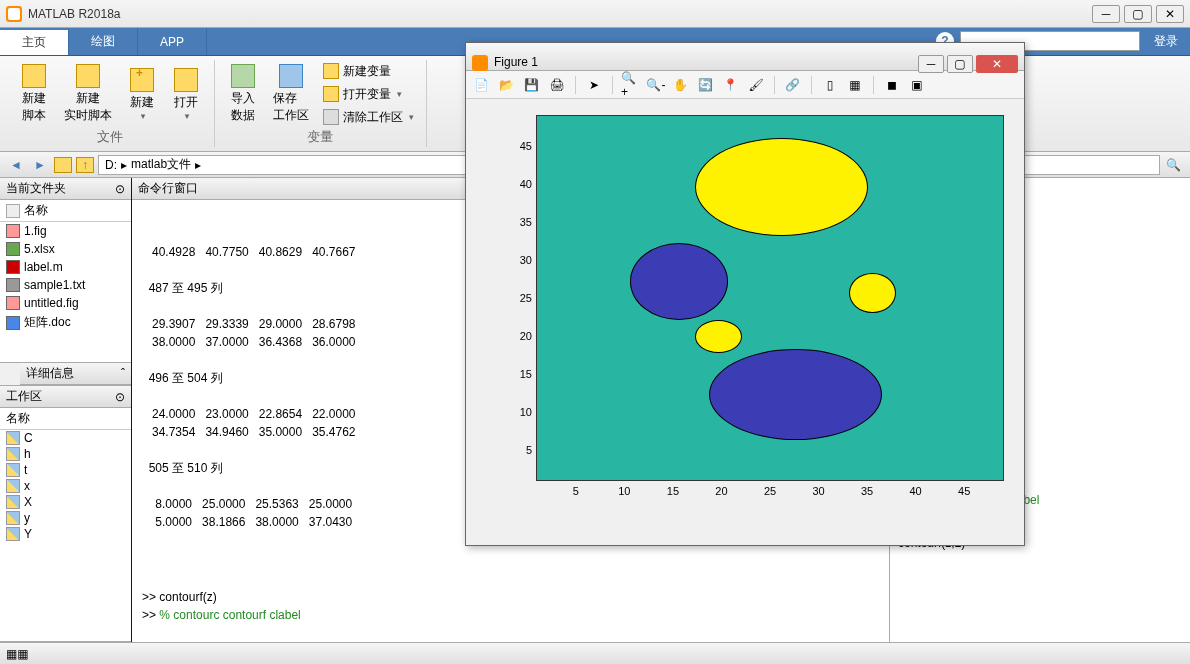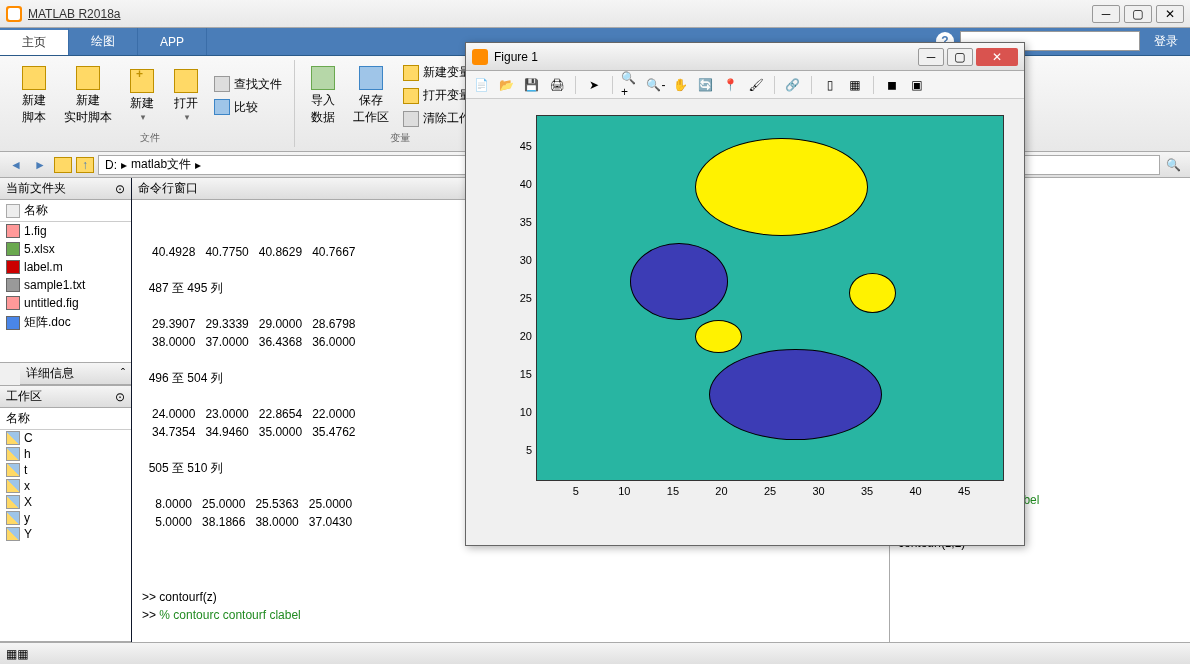--- a/index.html
+++ b/index.html
@@ -2,38 +2,38 @@
 <html><head>
 <meta charset="utf-8">
 <style>
 * { margin: 0; padding: 0; box-sizing: border-box; font-family: "Microsoft YaHei", "SimSun", Arial, sans-serif; font-size: 12px; }
 body { width: 1190px; height: 664px; background: #e8e8e8; overflow: hidden; position: relative; }
 
 
 .titlebar { height: 28px; background: linear-gradient(#f5f5f5,#e8e8e8); display: flex; align-items: center; padding: 0 6px; border-bottom: 1px solid #aaa; }
 .titlebar .logo { width: 16px; height: 16px; background: #ff8c00; border-radius: 3px; margin-right: 6px; position: relative; }
 .titlebar .logo::after { content:""; position:absolute; inset:2px; background:#fff; border-radius:2px; }
-.titlebar .title { flex: 1; color: #333; text-decoration: underline; }
+.titlebar .title { flex: 1; color: #333; }
 .win-controls { display: flex; gap: 4px; }
 .win-btn { width: 28px; height: 18px; border: 1px solid #999; background: #f0f0f0; display: flex; align-items: center; justify-content: center; border-radius: 2px; cursor: pointer; }
 
 
 .ribbon-tabs { height: 28px; background: #4a7db8; display: flex; align-items: stretch; border-bottom: 1px solid #2a5a8a; position:relative; }
 .ribbon-tab { padding: 0 22px; display: flex; align-items: center; color: #fff; cursor: pointer; border-right: 1px solid #3a6da8; }
 .ribbon-tab.active { background: #fff; color: #333; border-top: 2px solid #4a7db8; }
 .ribbon-right { position:absolute; right:4px; top:3px; display:flex; gap:6px; align-items:center; }
 .search-box { width: 180px; height: 20px; background: #fff; border: 1px solid #999; }
 .login-txt { color:#fff; padding:0 8px; cursor:pointer; }
 .help-btn { width:18px; height:18px; background:#fff; border-radius:9px; display:flex; align-items:center; justify-content:center; color:#4a7db8; font-weight:bold; cursor:pointer; }
 
 
 .ribbon-body { height: 96px; background: linear-gradient(#f9f9f9,#e8e8e8); border-bottom: 1px solid #aaa; display: flex; padding: 4px 6px; }
 .ribbon-group { display: flex; flex-direction: column; border-right: 1px solid #ccc; padding: 0 8px; height: 100%; }
 .ribbon-group-items { flex: 1; display: flex; align-items: center; gap: 4px; }
-.ribbon-group-label { text-align: center; font-size: 10px; color: #666; padding-bottom: 2px; }
+.ribbon-group-label { text-align: center; font-size: 13px; color: #666; padding-bottom: 2px; }
 .rbtn { display: flex; flex-direction: column; align-items: center; justify-content: center; padding: 4px 6px; cursor: pointer; min-width: 40px; }
 .rbtn .ico { width: 24px; height: 24px; margin-bottom: 2px; }
 .rbtn-sm { display: flex; align-items: center; gap: 4px; padding: 2px 4px; cursor: pointer; }
 .rbtn-sm .ico { width: 16px; height: 16px; }
 .ico-yellow { background: #ffd966; border: 1px solid #bf9000; }
 .ico-blue { background: #9fc5e8; border: 1px solid #3d85c6; }
 .ico-green { background: #b6d7a8; border: 1px solid #6aa84f; }
 .ico-gray { background: #ddd; border: 1px solid #999; }
 .vcol { display:flex; flex-direction:column; gap:2px; }
 
@@ -59,21 +59,21 @@
 .cmd-green { color: #228b22; }
 
 
 .right-col { width: 300px; display: flex; flex-direction: column; background: #fff; font-family: Consolas, monospace; font-size: 13px; padding: 4px 8px; line-height: 1.8; }
 
 
 .statusbar { height: 22px; background: linear-gradient(#f5f5f5,#e0e0e0); border-top: 1px solid #aaa; display: flex; align-items: center; padding: 0 6px; }
 
 
 .figure-window { position: absolute; left: 465px; top: 42px; width: 560px; height: 504px; background: #f0f0f0; border: 1px solid #666; box-shadow: 2px 2px 8px rgba(0,0,0,0.3); }
-.fig-titlebar { height: 28px; background: linear-gradient(#f8f8f8,#e0e0e0); display: flex; align-items: center; padding: 12px 6px; border-bottom: 1px solid #aaa; }
+.fig-titlebar { height: 28px; background: linear-gradient(#f8f8f8,#e0e0e0); display: flex; align-items: flex-start; padding: 12px 6px; border-bottom: 1px solid #aaa; }
 .fig-titlebar .fig-title { flex: 1; margin-left: 6px; }
 .fig-close { width: 42px; height: 18px; background: #d9534f; color: #fff; display: flex; align-items: center; justify-content: center; border-radius: 2px; cursor: pointer; }
 .fig-min, .fig-max { width: 26px; height: 18px; background: #f0f0f0; border: 1px solid #999; display: flex; align-items: center; justify-content: center; cursor: pointer; margin-right: 3px; border-radius: 2px; }
 .fig-menubar { height: 22px; display: flex; align-items: center; padding: 0 6px; gap: 10px; border-bottom: 1px solid #ccc; background: #f5f5f5; }
 .fig-menu { cursor: pointer; }
 .fig-toolbar { height: 28px; display: flex; align-items: center; padding: 0 6px; gap: 5px; border-bottom: 1px solid #ccc; background: #f5f5f5; }
 .fig-tool { width: 20px; height: 20px; cursor: pointer; display: flex; align-items: center; justify-content: center; }
 .fig-sep { width: 1px; height: 18px; background: #ccc; margin: 0 3px; }
 .fig-canvas { position: relative; height: calc(100% - 78px); background: #f0f0f0; padding: 10px; }
 .axes-area { position: absolute; left: 70px; top: 16px; right: 20px; bottom: 42px; background: #28b5a2; border: 1px solid #333; }
@@ -124,43 +124,33 @@
       <div class="rbtn dropdown-arrow">
           <div class="ico ico-yellow" style="position:relative">
             <span style="position:absolute;top:-3px;left:5px;color:#bf9000;font-weight:bold;">+</span>
           </div>
           <span>新建</span>
         </div>
       <div class="rbtn dropdown-arrow">
           <div class="ico ico-yellow"></div>
           <span>打开</span>
         </div>
-      <div class="vcol">
-        <div class="rbtn-sm">
-            <div class="ico ico-gray"></div>
-            <span>查找文件</span>
-          </div>
-        <div class="rbtn-sm">
-            <div class="ico ico-blue"></div>
-            <span>比较</span>
-          </div>
-      </div>
     </div>
     <div class="ribbon-group-label">文件</div>
   </div>
   <div class="ribbon-group">
     <div class="ribbon-group-items">
       <div class="rbtn">
           <div class="ico ico-green"></div>
           <span style="white-space:pre;text-align:center;">导入
 数据</span>
         </div>
       <div class="rbtn">
           <div class="ico ico-blue"></div>
-          <span style="white-space:pre;text-align:center;">保存
+          <span style="white-space:pre;text-align:left;">保存
 工作区</span>
         </div>
       <div class="vcol">
         <div class="rbtn-sm">
             <div class="ico ico-yellow"></div>
             <span>新建变量</span>
           </div>
         <div class="rbtn-sm dropdown-arrow">
             <div class="ico ico-yellow"></div>
             <span>打开变量</span>

